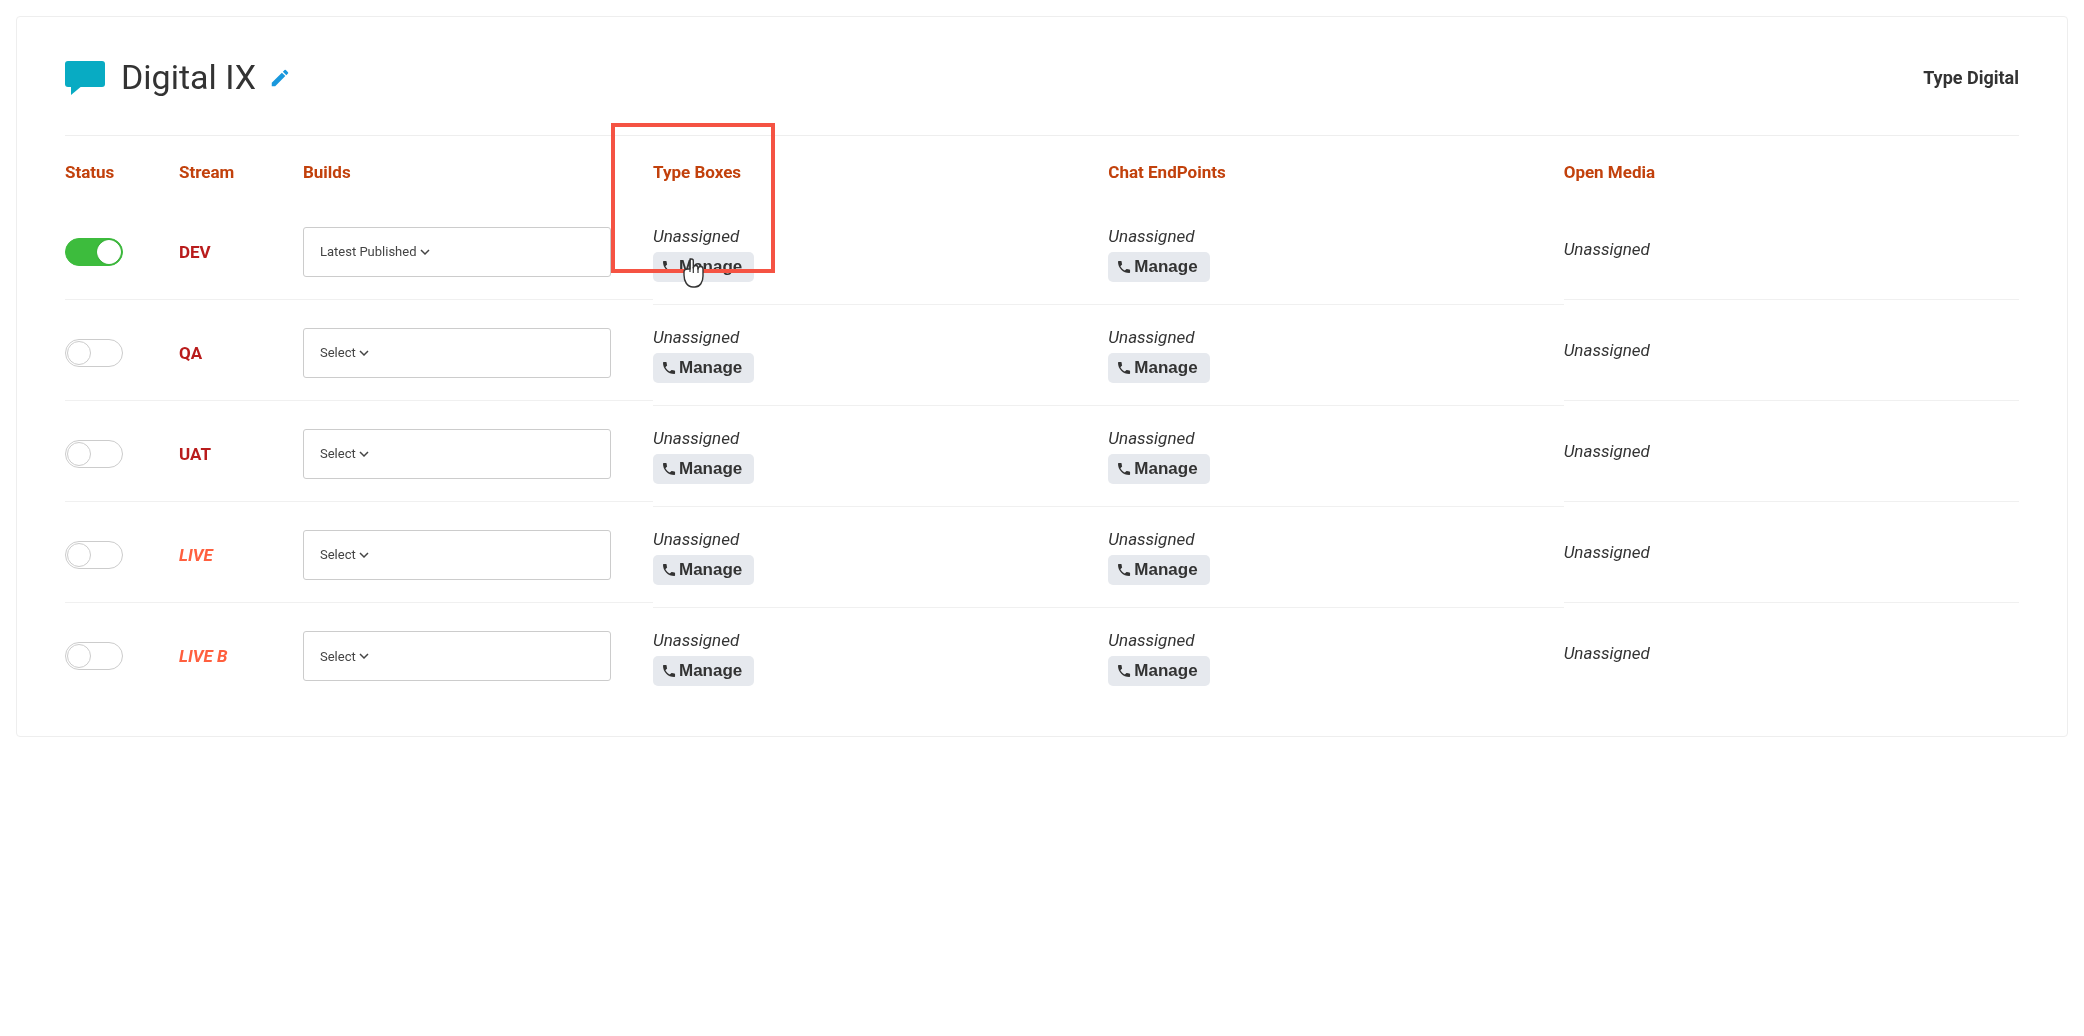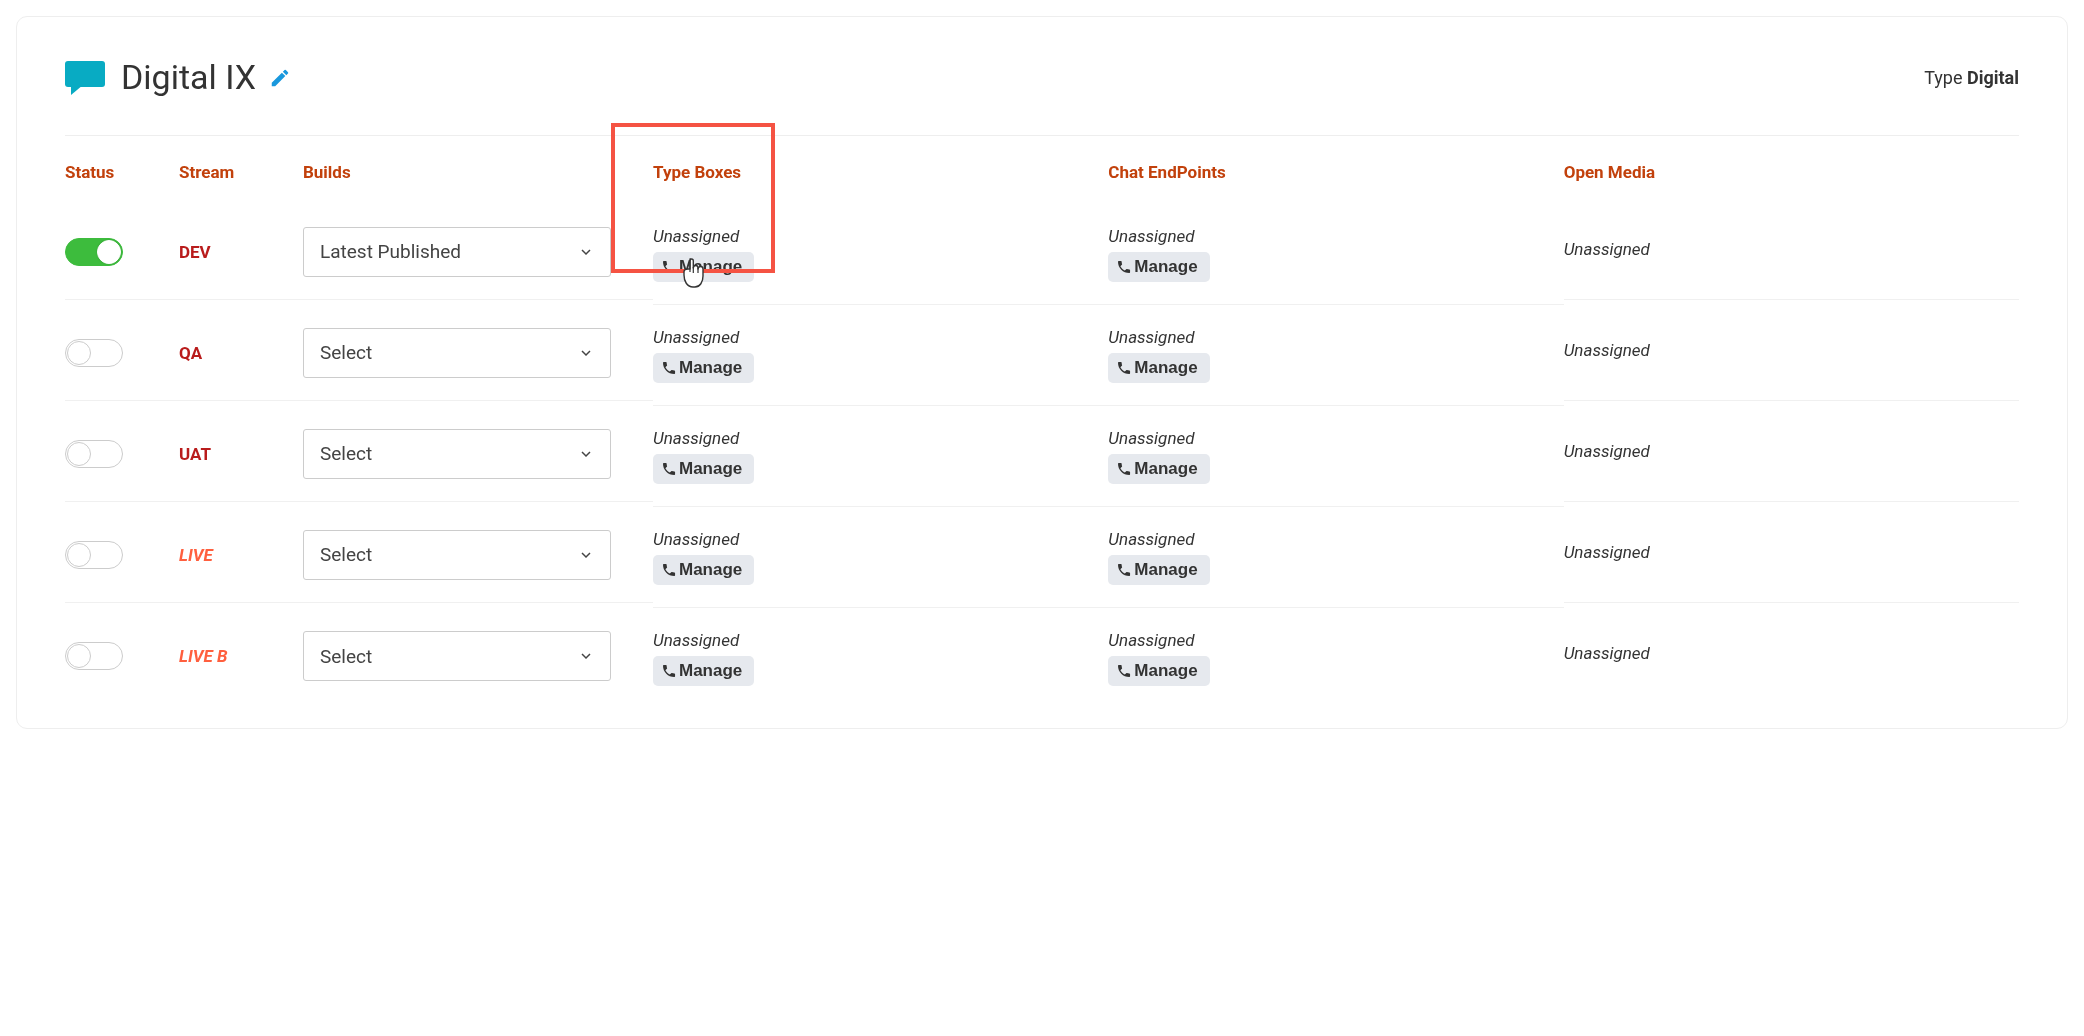--- a/index.html
+++ b/index.html
@@ -4,22 +4,22 @@
 <style>
   * { box-sizing: border-box; margin: 0; padding: 0; }
   body {
     font-family: -apple-system, BlinkMacSystemFont, "Segoe UI", Roboto, "Helvetica Neue", Arial, sans-serif;
     background: #fff;
     color: #333;
     padding: 16px;
   }
   .card {
     border: 1px solid #eee;
-    border-radius: 11px;
-    padding: 40px 48px 20px 48px;
+    border-radius: 4px;
+    padding: 40px 48px 28px 48px;
   }
   .header-row {
     display: flex;
     justify-content: space-between;
     align-items: center;
     padding-bottom: 38px;
     border-bottom: 1px solid #eee;
   }
   .title-group {
     display: flex;
@@ -40,21 +40,21 @@
   .edit-icon {
     color: #0d8ad8;
     cursor: pointer;
     margin-left: 4px;
     display: inline-flex;
   }
   .type-label {
     font-size: 18px;
     color: #333;
   }
-  .type-label .bold { font-weight: 400; }
+  .type-label .bold { font-weight: 700; }
   .type-label .val { font-weight: 700; }
 
   .grid {
     display: grid;
     grid-template-columns: 114px 124px 350px 1fr 1fr 1fr;
     align-items: start;
   }
   .grid-header {
     font-weight: 700;
     font-size: 17px;
@@ -108,23 +108,22 @@
     box-shadow: 0 0 2px rgba(0,0,0,.15);
   }
   .select {
     width: 308px;
     height: 50px;
     border: 1px solid #ccc;
     border-radius: 3px;
     background: #fff;
     display: flex;
     align-items: center;
-    justify-content: space-between;
     padding: 0 16px;
-    font-size: 19px;
+    font-size: 13px;
     color: #444;
     cursor: pointer;
   }
   .select .chev { color: #555; display:flex; }
   .unassigned {
     font-style: italic;
     font-size: 17px;
     color: #333;
     margin-bottom: 6px;
   }

